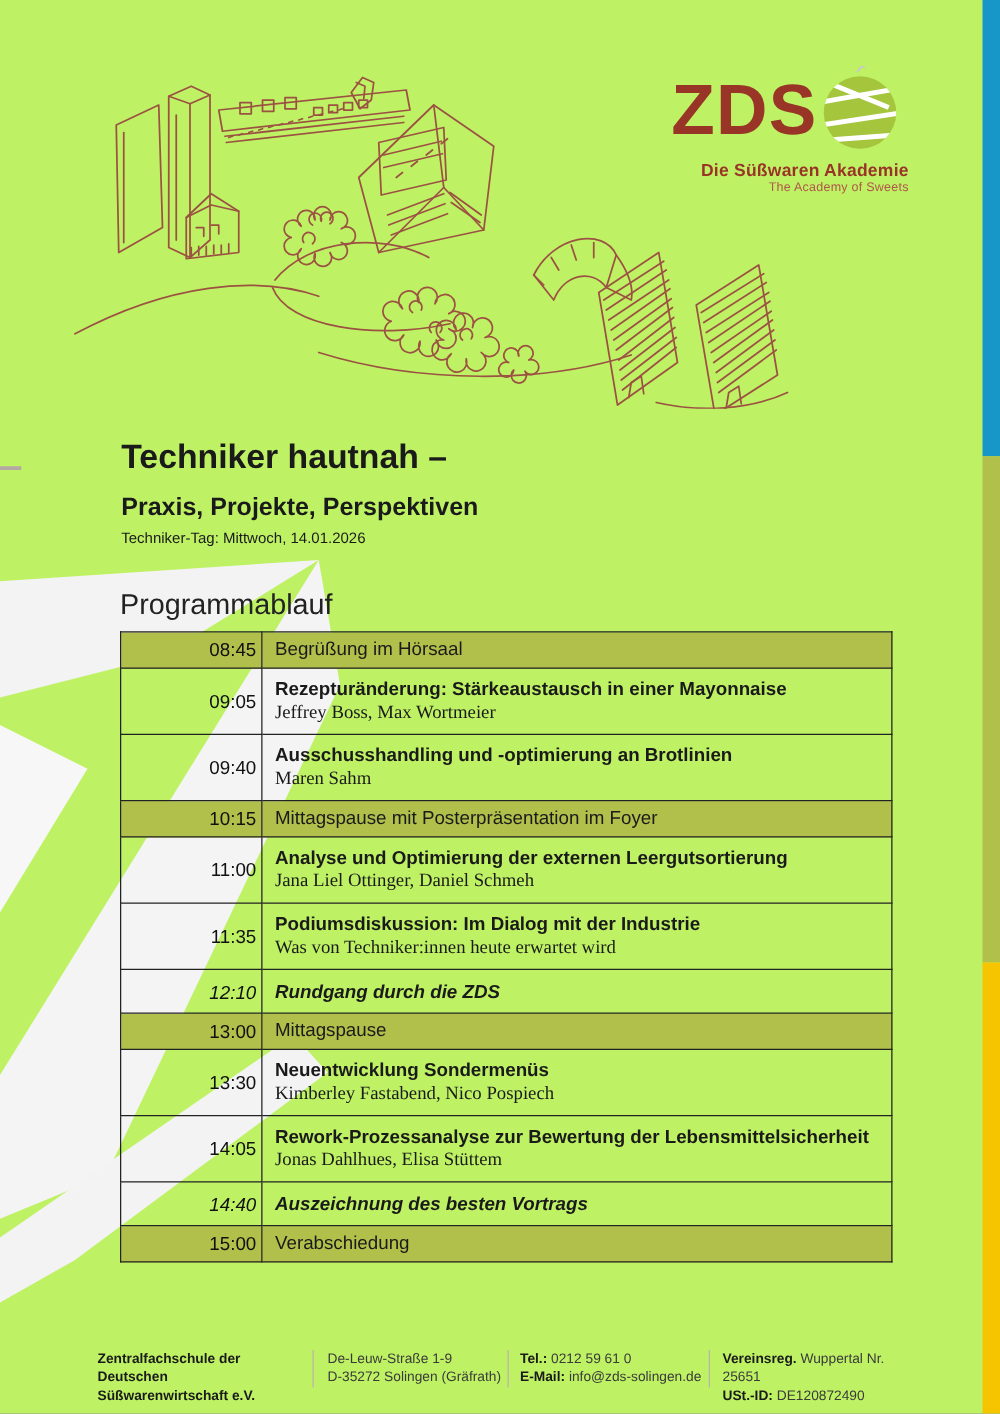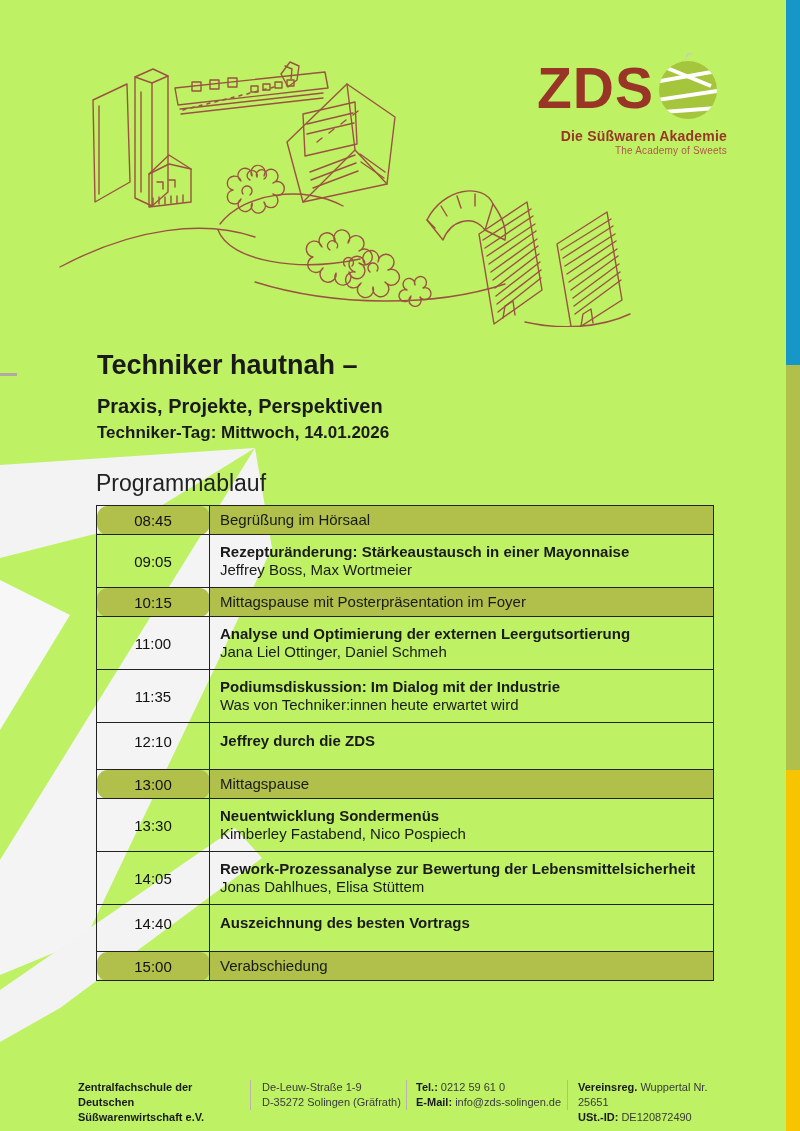--- a/index.html
+++ b/index.html
@@ -26,35 +26,35 @@
   .logo-wordmark{
     position:absolute;left:0;top:14px;font-size:57px;font-weight:bold;
     letter-spacing:1px;color:#993527;line-height:1;
   }
   .logo-ball{position:absolute;left:116px;top:2px;}
   .logo-tagline1{margin-top:0px;text-align:right;font-size:14px;font-weight:bold;color:#993527;letter-spacing:.2px;}
   .logo-tagline2{text-align:right;font-size:10px;color:#b0564a;letter-spacing:.2px;margin-top:1px;}
   
   .title1{position:absolute;left:97px;top:331px;font-size:27px;font-weight:bold;z-index:2;margin-top:19px;}
   .title2{position:absolute;left:97px;top:379px;font-size:20px;font-weight:bold;z-index:2;margin-top:16px;}
-  .subtitle{position:absolute;left:97px;top:423px;font-size:17px;font-weight:bold;z-index:2;}
+  .subtitle{position:absolute;left:97px;top:423px;font-size:12px;font-weight:normal;z-index:2;}
   .section-label{position:absolute;left:96px;top:470px;font-size:23px;color:#222;z-index:2;}
   
   .schedule{
     position:absolute;left:96px;top:505px;width:618px;z-index:2;
     border-collapse:collapse;table-layout:fixed;font-size:15px;
   }
   .schedule td{border:1px solid #222;vertical-align:middle;background:transparent;}
-  .schedule td.time{width:104px;text-align:center;padding:8px 4px;color:#111;border-radius:11px;}
+  .schedule td.time{width:104px;text-align:right;padding:8px 4px;color:#111;}
   .schedule td.content{padding:8px 10px;}
-  .schedule tr.single td{padding-top:9px;padding-bottom:19px;}
+  .schedule tr.single td{padding-top:9px;padding-bottom:7px;font-style:italic;}
   .schedule tr.highlight td{background:#b0c04a;padding-top:5px;padding-bottom:5px;}
   .item-title{line-height:18px;}
   .item-title.bold{font-weight:bold;}
-  .item-sub{line-height:18px;}
+  .item-sub{line-height:18px;font-family:Liberation Serif, serif;}
   
   .footer{position:absolute;left:0;top:1078px;width:800px;height:40px;font-size:11px;color:#3a3a3a;z-index:2;padding-left:48px;}
   .footer .col{position:absolute;top:2px;line-height:15px;}
   .footer .col1{left:78px;width:168px;font-weight:bold;color:#1a1a1a;}
   .footer .col2{left:262px;width:140px;}
   .footer .col3{left:416px;width:148px;}
   .footer .col4{left:578px;width:160px;}
   .footer b{color:#1a1a1a;}
   .footer .vdiv{position:absolute;top:2px;width:1px;height:30px;background:#bdb3ae;}
   .vdiv1{left:250px;} .vdiv2{left:406px;} .vdiv3{left:567px;}
@@ -168,20 +168,27 @@
             <div class="item-title">Begrüßung im Hörsaal</div>
           </td>
         </tr>
         <tr class="row">
           <td class="time">09:05</td>
           <td class="content">
             <div class="item-title bold">Rezepturänderung: Stärkeaustausch in einer Mayonnaise</div>
             <div class="item-sub">Jeffrey Boss, Max Wortmeier</div>
           </td>
         </tr>
+        <tr class="row">
+          <td class="time">09:40</td>
+          <td class="content">
+            <div class="item-title bold">Ausschusshandling und -optimierung an Brotlinien</div>
+            <div class="item-sub">Maren Sahm</div>
+          </td>
+        </tr>
         <tr class="row highlight">
           <td class="time">10:15</td>
           <td class="content">
             <div class="item-title">Mittagspause mit Posterpräsentation im Foyer</div>
           </td>
         </tr>
         <tr class="row">
           <td class="time">11:00</td>
           <td class="content">
             <div class="item-title bold">Analyse und Optimierung der externen Leergutsortierung</div>
@@ -191,21 +198,21 @@
         <tr class="row">
           <td class="time">11:35</td>
           <td class="content">
             <div class="item-title bold">Podiumsdiskussion: Im Dialog mit der Industrie</div>
             <div class="item-sub">Was von Techniker:innen heute erwartet wird</div>
           </td>
         </tr>
         <tr class="row single">
           <td class="time">12:10</td>
           <td class="content">
-            <div class="item-title bold">Jeffrey durch die ZDS</div>
+            <div class="item-title bold">Rundgang durch die ZDS</div>
           </td>
         </tr>
         <tr class="row highlight">
           <td class="time">13:00</td>
           <td class="content">
             <div class="item-title">Mittagspause</div>
           </td>
         </tr>
         <tr class="row">
           <td class="time">13:30</td>

